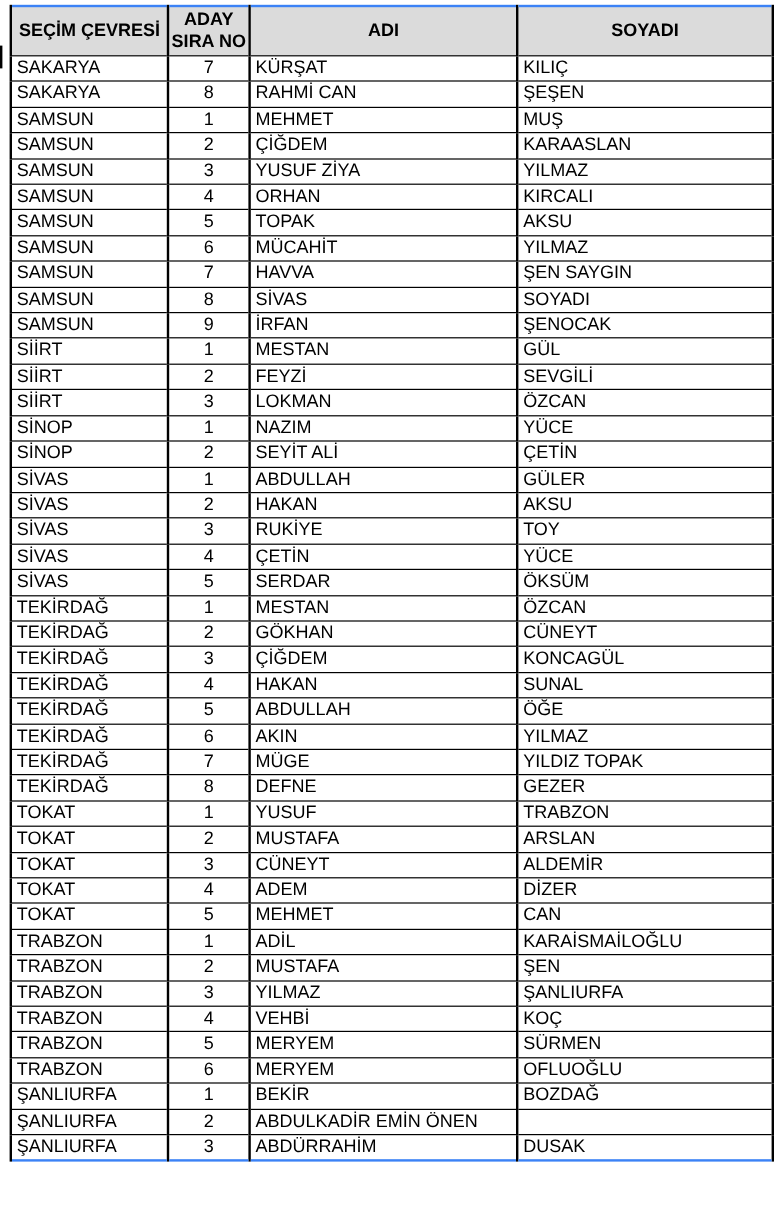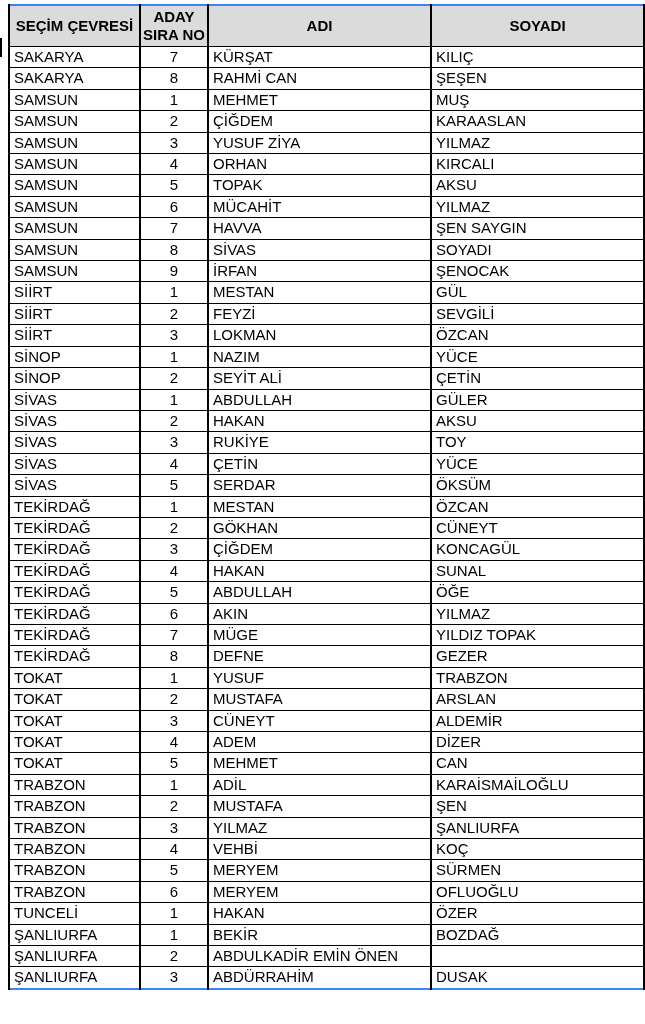--- a/index.html
+++ b/index.html
@@ -328,26 +328,20 @@
           <td>MERYEM</td>
           <td>SÜRMEN</td>
         </tr>
         <tr>
           <td>TRABZON</td>
           <td class="center">6</td>
           <td>MERYEM</td>
           <td>OFLUOĞLU</td>
         </tr>
         <tr>
-          <td>TUNCELİ</td>
-          <td class="center">1</td>
-          <td>HAKAN</td>
-          <td>ÖZER</td>
-        </tr>
-        <tr>
           <td>ŞANLIURFA</td>
           <td class="center">1</td>
           <td>BEKİR</td>
           <td>BOZDAĞ</td>
         </tr>
         <tr>
           <td>ŞANLIURFA</td>
           <td class="center">2</td>
           <td>ABDULKADİR EMİN ÖNEN</td>
           <td></td>

